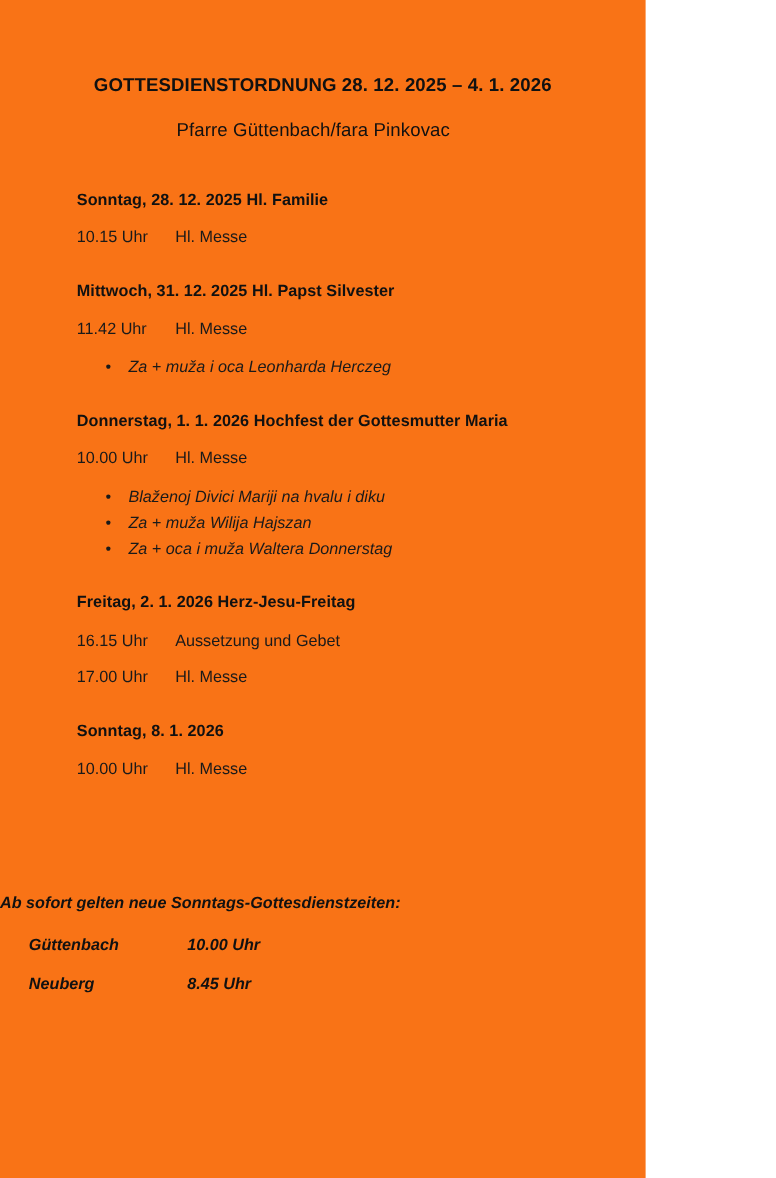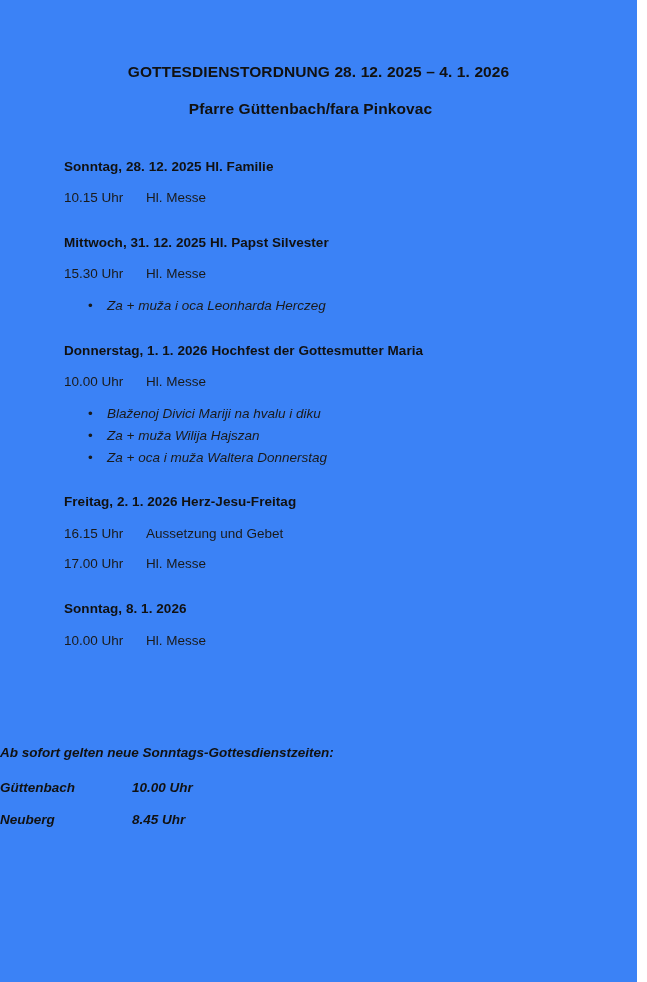--- a/index.html
+++ b/index.html
@@ -12,43 +12,43 @@
     width: 647px;
     height: 982px;
     overflow: hidden;
     font-family: "Liberation Sans", "DejaVu Sans", sans-serif;
     color: #1a1a1a;
     -webkit-font-smoothing: antialiased;
   }
 
   .page {
     position: relative;
-    width: 637px;
+    width: 538px;
     height: 982px;
     box-sizing: border-box;
     padding: 0;
-    background: #3b82f6;
+    background: #f97316;
   }
 
   
   .doc-header {
     padding-top: 62px;
     text-align: center;
   }
   .doc-title {
     font-size: 15.5px;
     font-weight: bold;
     letter-spacing: 0.1px;
     line-height: 1.35;
     margin: 0;
     color: #111111;
   }
   .doc-subtitle {
     font-size: 15.5px;
-    font-weight: bold;
+    font-weight: normal;
     letter-spacing: 0.1px;
     line-height: 1.35;
     margin: 16px 16px 0 0;
     color: #111111;
   }
 
   
   .content {
     margin-top: 38px;
     padding-left: 64px;
@@ -134,20 +134,21 @@
   }
   .notice-row {
     display: flex;
     align-items: baseline;
     font-size: 13.5px;
     font-weight: bold;
     font-style: italic;
     line-height: 1.3;
     margin-bottom: 15px;
     color: #111111;
+    padding-left: 24px;
   }
   .notice-row:last-child {
     margin-bottom: 0;
     align-items: flex-end;
   }
   .notice-place {
     width: 132px;
     flex: 0 0 132px;
     white-space: nowrap;
   }
@@ -171,21 +172,21 @@
   <section class="service-block">
         <h3 class="service-heading">Sonntag, 28. 12. 2025 Hl. Familie</h3>
         <div class="time-row">
           <span class="time-col">10.15 Uhr</span>
           <span class="desc-col">Hl. Messe</span>
         </div>
       </section>
       <section class="service-block">
         <h3 class="service-heading">Mittwoch, 31. 12. 2025 Hl. Papst Silvester</h3>
         <div class="time-row">
-          <span class="time-col">15.30 Uhr</span>
+          <span class="time-col">11.42 Uhr</span>
           <span class="desc-col">Hl. Messe</span>
         </div>
         <ul class="intentions">
           <li><span class="bullet-dot">•</span><span>Za + muža i oca Leonharda Herczeg</span></li>
         </ul>
       </section>
       <section class="service-block">
         <h3 class="service-heading">Donnerstag, 1. 1. 2026 Hochfest der Gottesmutter Maria</h3>
         <div class="time-row">
           <span class="time-col">10.00 Uhr</span>

